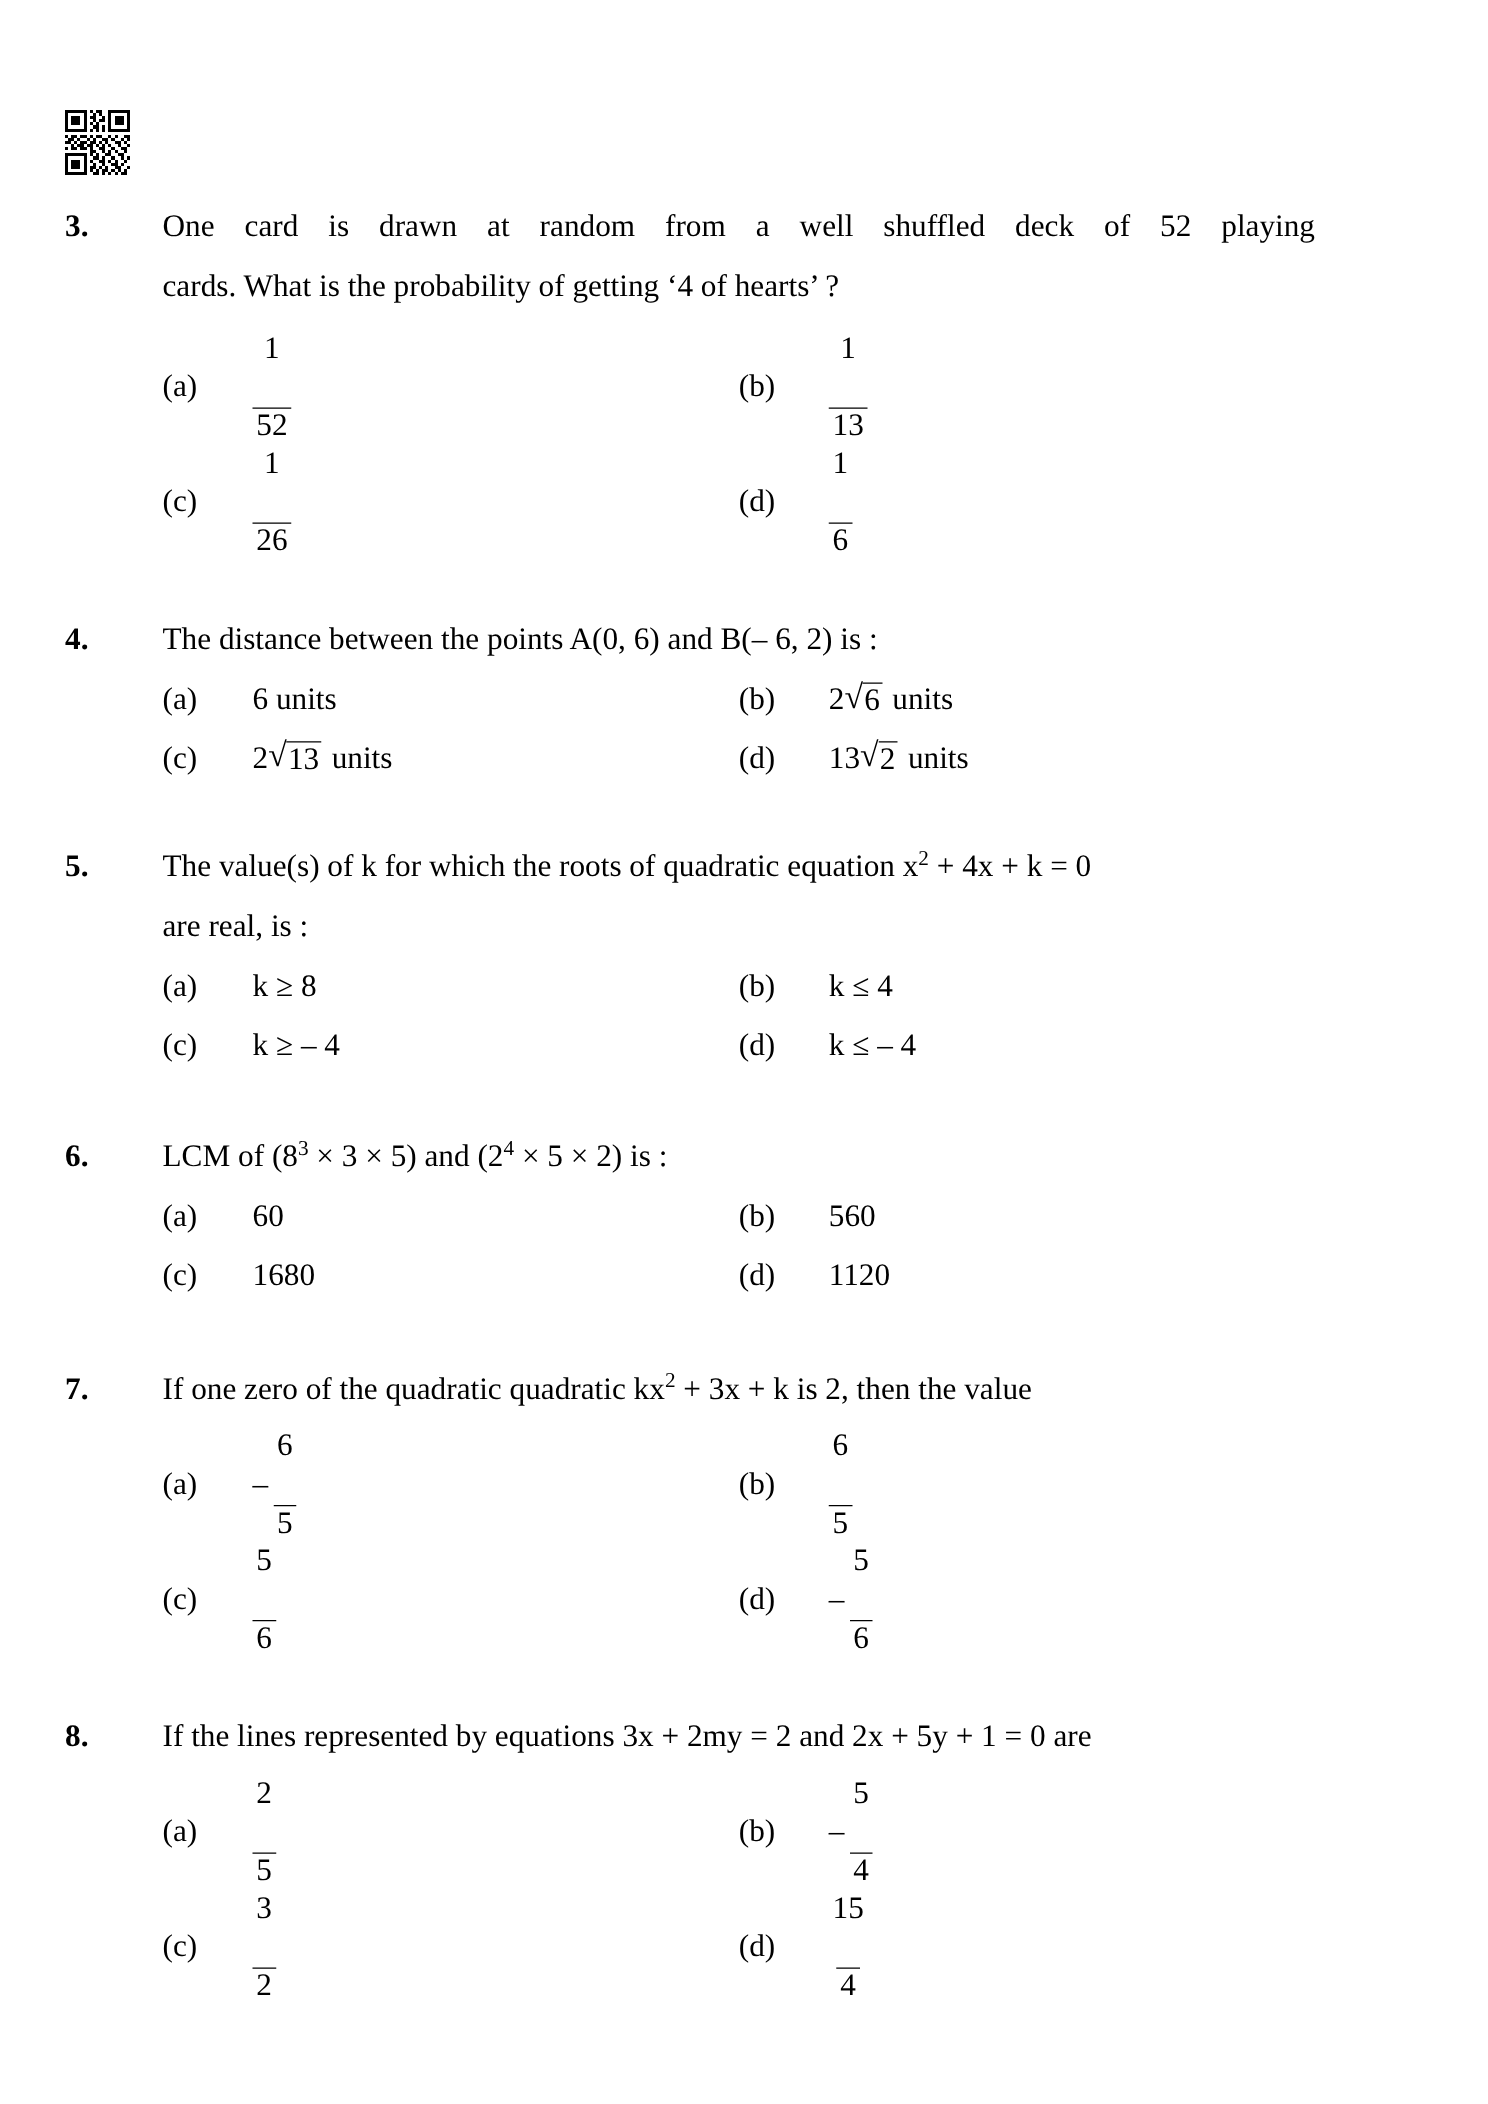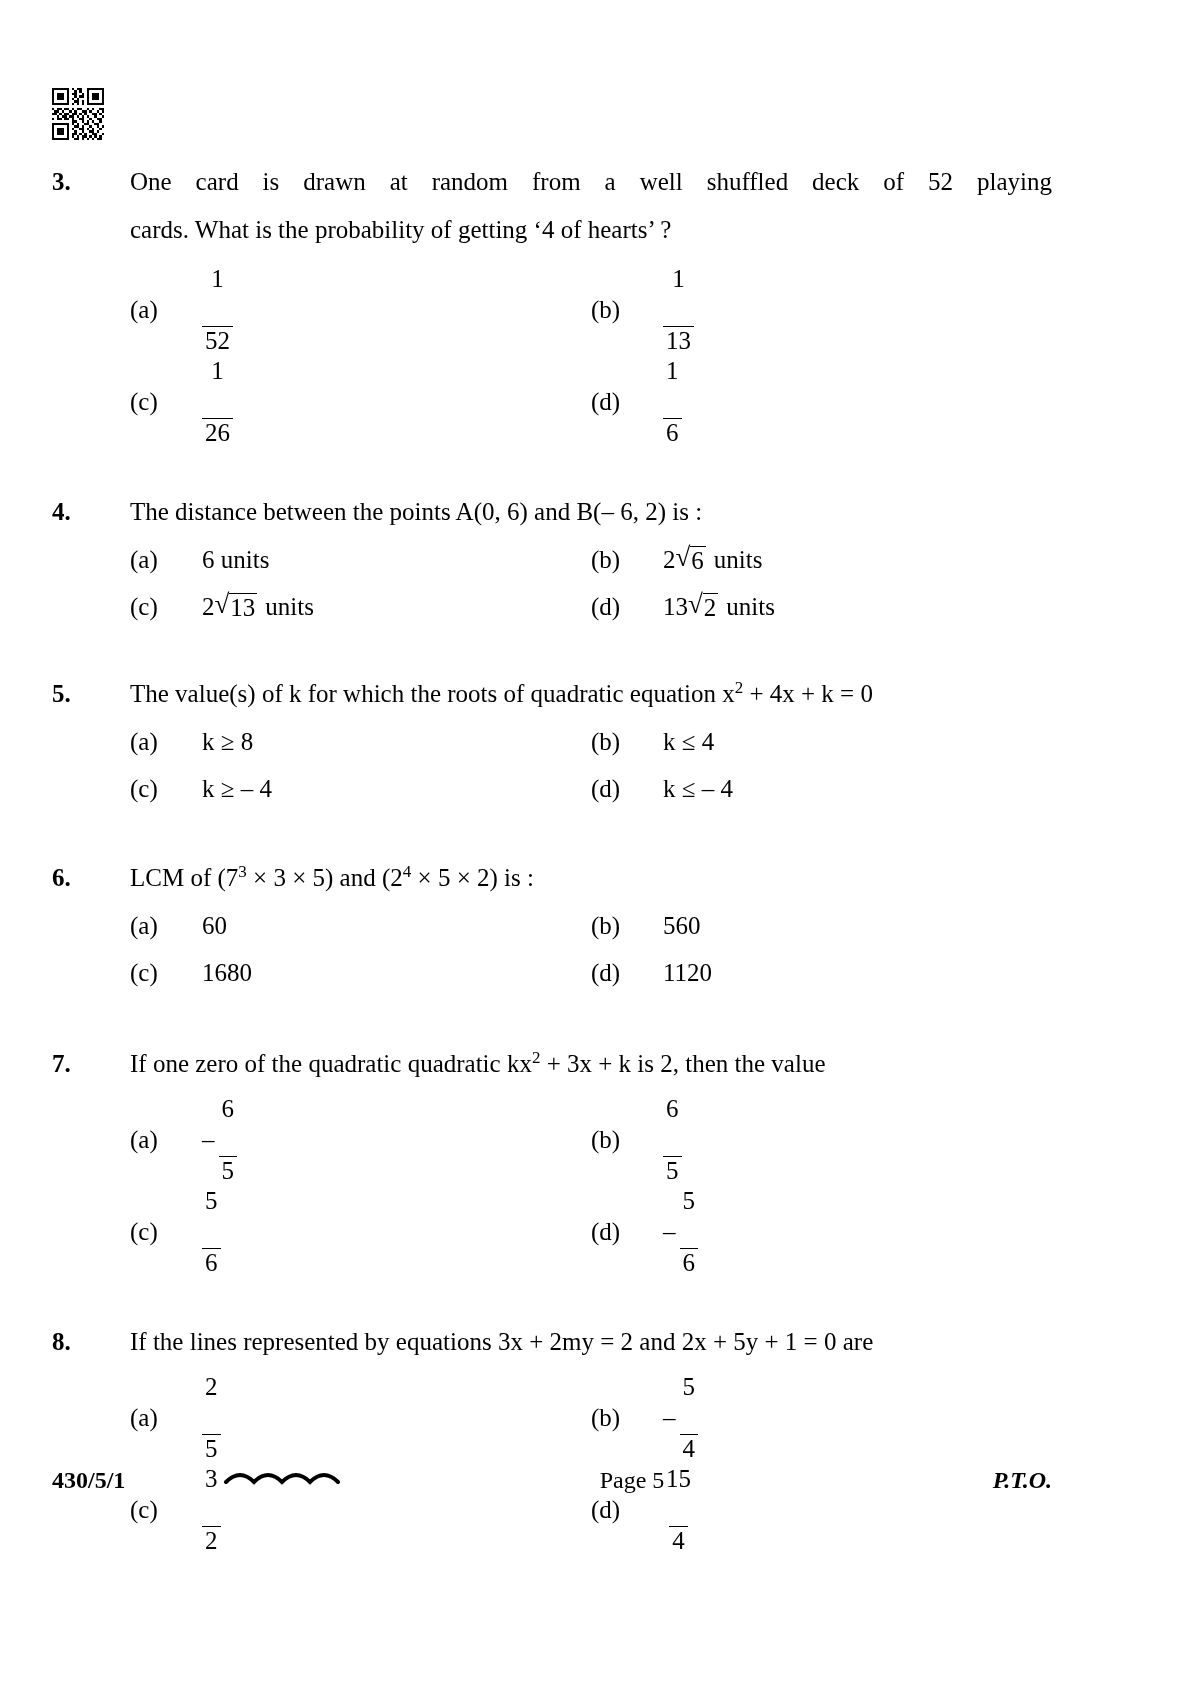--- a/index.html
+++ b/index.html
@@ -423,20 +423,24 @@
       </div>
     </div>
 
     <div class="gap-after-q4"></div>
 
     <div class="q-block">
       <div class="q-row">
         <div class="q-num">5.</div>
         <div class="q-text nojustify"><span>The value(s) of k for which the roots of quadratic equation x</span><sup class="exp">2</sup><span> + 4x + k = 0</span></div>
       </div>
+      <div class="q-row">
+        <div class="q-num"></div>
+        <div class="q-text nojustify">are real, is :</div>
+      </div>
       <div class="options">
         <div class="opt-row text-opts">
           <div class="opt-cell">
             <span class="opt-label">(a)</span>
             <span class="opt-val">k ≥ 8</span>
           </div>
           <div class="opt-cell">
             <span class="opt-label">(b)</span>
             <span class="opt-val">k ≤ 4</span>
           </div>
@@ -452,21 +456,21 @@
           </div>
         </div>
       </div>
     </div>
 
     <div class="gap-after-q5"></div>
 
     <div class="q-block">
       <div class="q-row">
         <div class="q-num">6.</div>
-        <div class="q-text nojustify"><span>LCM of (7</span><sup class="exp">3</sup><span> × 3 × 5) and (2</span><sup class="exp">4</sup><span> × 5 × 2) is :</span></div>
+        <div class="q-text nojustify"><span>LCM of (8</span><sup class="exp">3</sup><span> × 3 × 5) and (2</span><sup class="exp">4</sup><span> × 5 × 2) is :</span></div>
       </div>
       <div class="options">
         <div class="opt-row text-opts">
           <div class="opt-cell">
             <span class="opt-label">(a)</span>
             <span class="opt-val">60</span>
           </div>
           <div class="opt-cell">
             <span class="opt-label">(b)</span>
             <span class="opt-val">560</span>
@@ -587,24 +591,14 @@
                 <span class="den">4</span>
               </span>
             </span>
           </div>
         </div>
       </div>
     </div>
 
   </div>
 
-  <div class="footer">
-    <div class="footer-left">430/5/1</div>
-    <div class="footer-wave">
-      <svg width="120" height="22" viewBox="0 0 120 22">
-        <path d="M4 12 Q 18 -2 32 12 Q 46 -2 60 12 Q 74 -2 88 12 Q 102 -2 116 12" fill="none" stroke="#000000" stroke-width="4" stroke-linecap="round"></path>
-      </svg>
-    </div>
-    <div class="footer-center">Page 5</div>
-    <div class="footer-right">P.T.O.</div>
-  </div>
 
 </div>
 
 </body></html>

